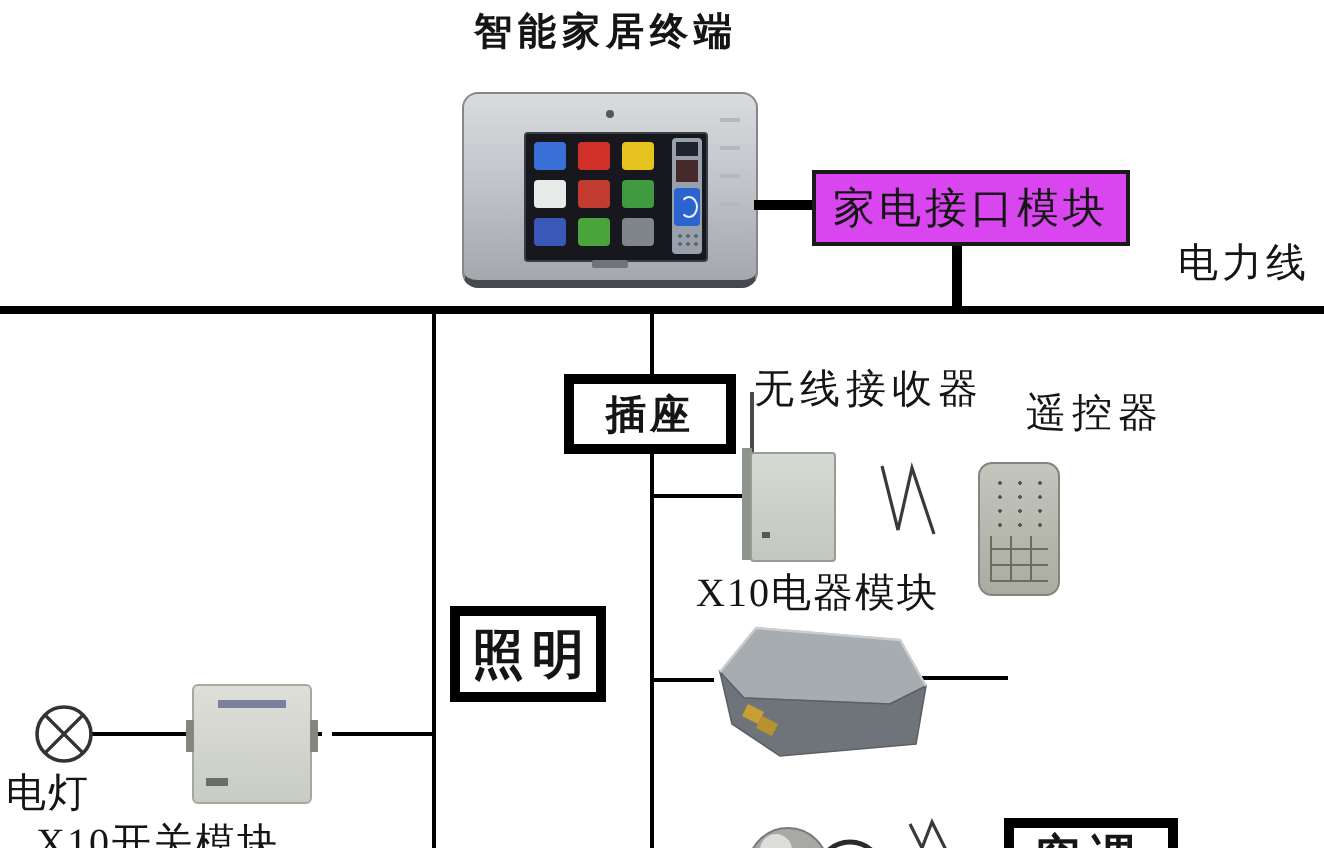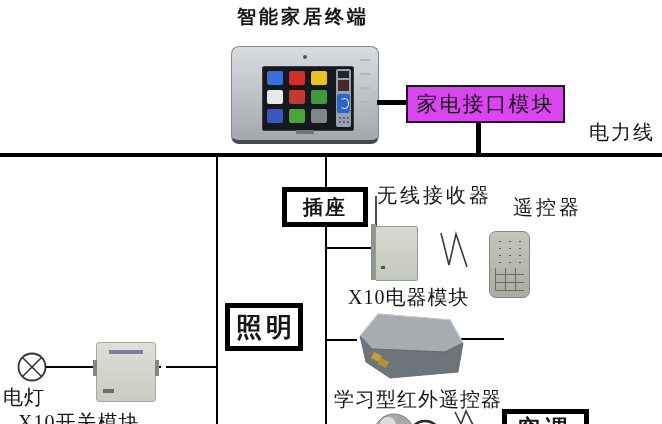--- a/index.html
+++ b/index.html
@@ -134,21 +134,20 @@
     <div class="rm-dots"></div>
     <div class="rm-grid"></div>
   </div>
 
   <div class="lbl" style="left:348px;top:286px;">X10电器模块</div>
 
   <div class="line" style="left:327px;top:339px;width:30px;height:2px;"></div>
   <div class="line" style="left:460px;top:338px;width:44px;height:2px;"></div>
 
 
-  <div class="lbl" style="left:334px;top:388px;">学习型红外遥控器</div>
 
   <div class="thickbox" style="left:502px;top:409px;width:77px;height:28px;font-size:22px;letter-spacing:6px;">
     <span>空调</span>
   </div>
 
   <div class="thickbox" style="left:193px;top:303px;width:64px;height:38px;font-size:26px;letter-spacing:4px;padding-left:4px;margin-left:32px;">
     <span>照明</span>
   </div>
 
   <div class="line" style="left:45px;top:366px;width:51px;height:2px;"></div>

